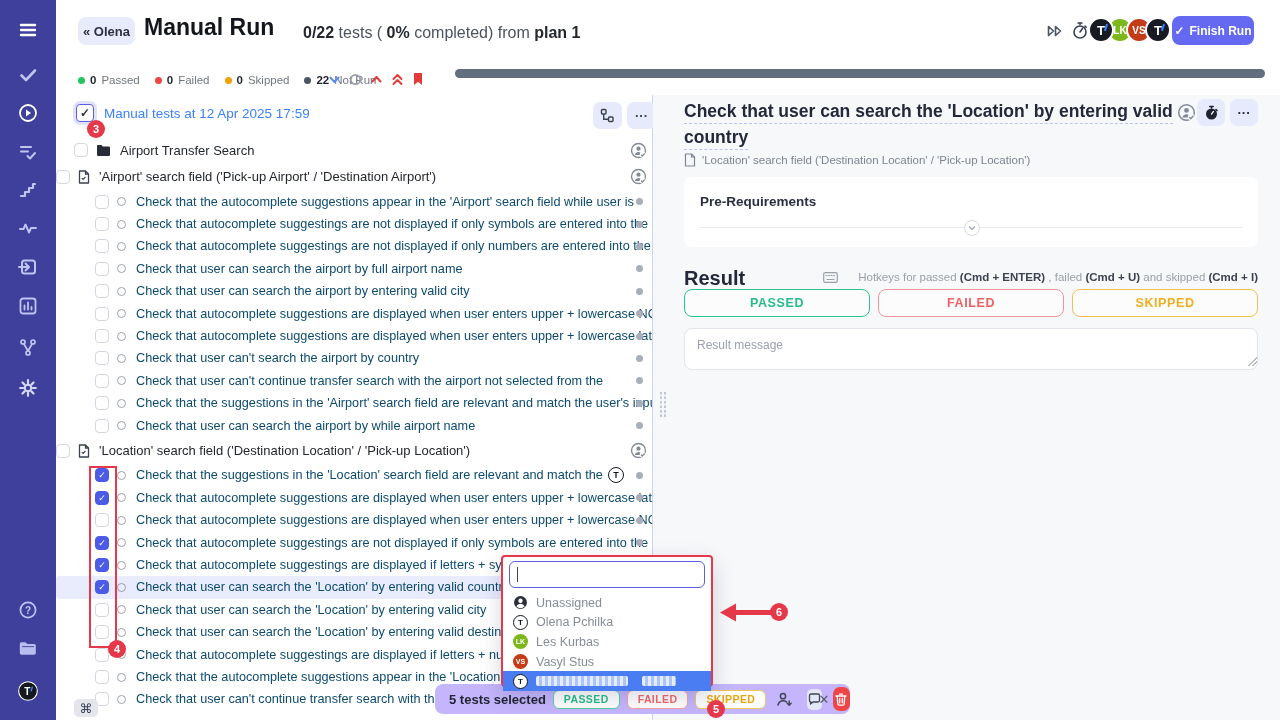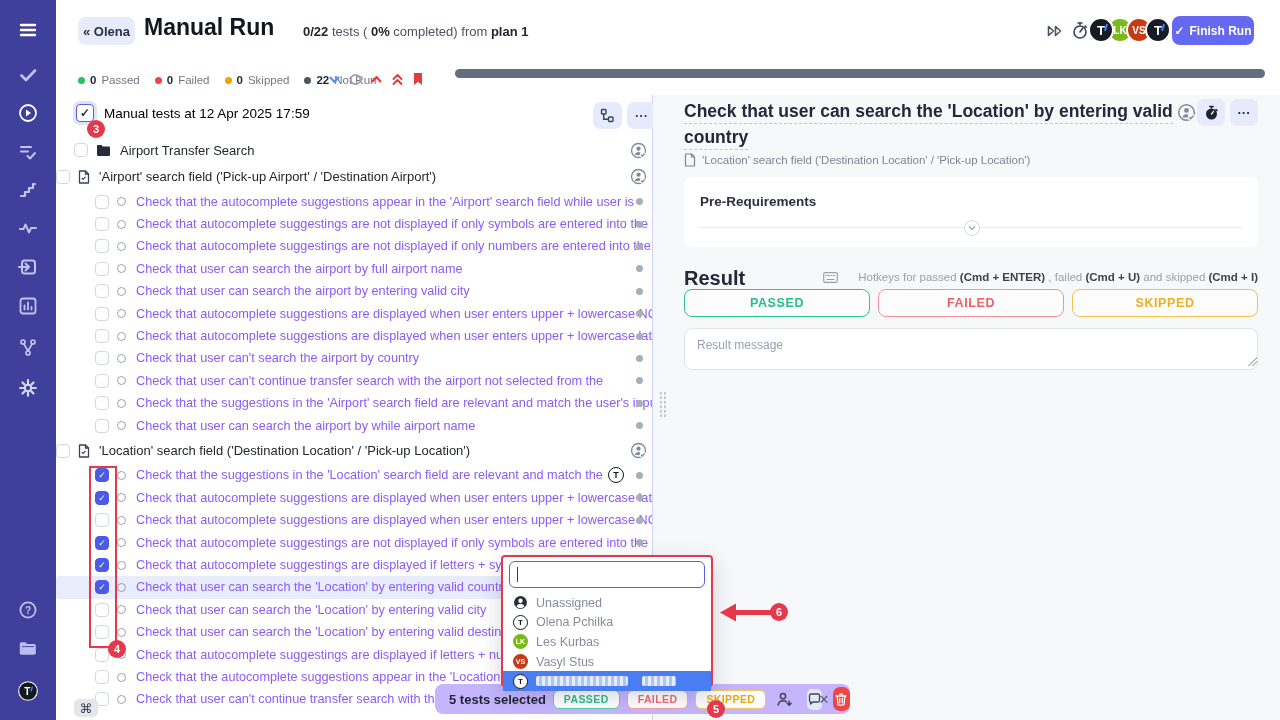--- a/index.html
+++ b/index.html
@@ -7,21 +7,21 @@
   .stage{position:relative;width:1280px;height:720px;overflow:hidden;background:#fff;}
   svg{display:block;}
   
   .sidebar{position:absolute;left:0;top:0;width:56px;height:720px;background:#3f3f9c;z-index:5;}
   .sb-ic{position:absolute;left:50%;transform:translateX(-50%);width:22px;height:22px;display:flex;align-items:center;justify-content:center;cursor:pointer;}
   .sb-ic svg{width:20px;height:20px;}
   
   .topbar{position:absolute;left:56px;top:0;right:0;height:62px;background:#fff;z-index:4;}
   .back-btn{position:absolute;left:22px;top:17px;width:57px;height:28px;background:#e8ebfc;border-radius:8px;display:flex;align-items:center;justify-content:center;font-size:13px;font-weight:bold;color:#2b3140;cursor:pointer;}
   .page-title{position:absolute;left:88px;top:14px;font-size:23px;font-weight:bold;color:#13161d;}
-  .page-sub{position:absolute;left:215px;top:24px;font-size:13px;color:#4b5260;padding-left:32px;}
+  .page-sub{position:absolute;left:215px;top:24px;font-size:16px;color:#4b5260;padding-left:32px;}
   .page-sub b{color:#23272f;}
   .ff-ic{position:absolute;left:991px;top:24px;cursor:pointer;}
   .sw-ic{position:absolute;left:1015px;top:21px;cursor:pointer;}
   .avatars{position:absolute;left:1032px;top:17px;height:28px;display:flex;}
   .av{width:26px;height:26px;border-radius:50%;border:2px solid #fff;margin-left:-7px;display:flex;align-items:center;justify-content:center;font-size:10px;font-weight:bold;color:#fff;box-sizing:border-box;cursor:pointer;}
   .av:first-child{margin-left:0;}
   .av.logo-dark{background:#181b24;color:#fff;font-size:13px;position:relative;}
   .av.logo-dark i{position:absolute;right:5px;top:5px;width:2px;height:7px;background:#3f7cff;transform:rotate(18deg);}
   .finish-btn{position:absolute;left:1116px;top:16px;width:82px;height:29px;background:#6569f2;border-radius:8px;color:#fff;font-size:12px;font-weight:bold;display:flex;align-items:center;justify-content:center;gap:5px;cursor:pointer;}
   
@@ -31,36 +31,36 @@
   .count .dot{width:7px;height:7px;border-radius:50%;}
   .count b{color:#1f242e;}
   .count span.lbl{color:#707684;}
   .prio{position:absolute;left:272px;top:10px;display:flex;gap:8px;align-items:center;}
   .prio > div{cursor:pointer;}
   .progressbar{position:absolute;left:399px;top:7px;width:810px;height:9px;background:#636e7e;border-radius:5px;}
   
   .left-panel{position:absolute;left:56px;top:95px;width:597px;bottom:0;background:#fff;border-right:1.5px solid #ccd3f7;box-sizing:border-box;z-index:2;}
   .root-row{position:absolute;left:0;top:8px;width:100%;height:29px;}
   .root-cb{position:absolute;left:20px;top:1px;width:18px;height:18px;border:1.6px solid #5a5fe0;border-radius:4px;background:#fff;box-shadow:0 0 0 3px rgba(90,95,224,0.18);display:flex;align-items:center;justify-content:center;font-size:12px;font-weight:bold;color:#2b3140;box-sizing:border-box;cursor:pointer;}
-  .root-label{position:absolute;left:48px;top:3px;font-size:13.5px;color:#000000;}
+  .root-label{position:absolute;left:48px;top:3px;font-size:13.5px;color:#3b82f6;}
   .tree-btn{position:absolute;top:-1px;width:29px;height:27px;background:#e7eafc;border-radius:7px;display:flex;align-items:center;justify-content:center;cursor:pointer;color:#3a4150;font-size:13px;font-weight:bold;}
   .tree-btn.b1{left:537px;}
   .tree-btn.b2{left:571px;}
   
   .tree-rows{position:absolute;left:0;top:42px;width:100%;}
   .trow{position:relative;display:flex;align-items:center;width:100%;box-sizing:border-box;}
   .trow.folder{height:26px;padding-left:18px;}
   .trow.suite{height:27.5px;}
   .trow.case{height:22.4px;padding-left:39px;}
   .trow.hl{background:#e8ecfd;border-radius:4px;}
   .cb{width:14px;height:14px;border:1.4px solid #d3d7e0;border-radius:4px;background:#fff;box-sizing:border-box;flex:none;display:flex;align-items:center;justify-content:center;font-size:9px;color:#fff;cursor:pointer;}
   .cb.checked{background:#4b5be6;border-color:#4b5be6;}
   .trow .ic{margin-left:8px;flex:none;cursor:pointer;}
   .trow .circle{margin-left:8px;width:9px;height:9px;border:1.6px solid #9aa1ad;border-radius:50%;box-sizing:border-box;flex:none;cursor:pointer;}
-  .trow .lab{margin-left:10px;font-size:12.7px;color:#8b5cf6;white-space:nowrap;overflow:hidden;flex:1;cursor:pointer;}
+  .trow .lab{margin-left:10px;font-size:12.7px;color:#0c4a6e;white-space:nowrap;overflow:hidden;flex:1;cursor:pointer;}
   .trow.folder .lab,.trow.suite .lab{font-size:13px;color:#23272f;margin-left:9px;}
   .trow .dot{position:absolute;right:9px;top:50%;margin-top:-3.5px;width:7px;height:7px;border-radius:50%;background:#a9afba;}
   .trow .pcheck{position:absolute;right:5px;top:50%;margin-top:-8.5px;cursor:pointer;}
   .trow .avT{position:absolute;right:28px;top:50%;margin-top:-8px;width:16px;height:16px;border-radius:50%;background:#fff;border:1.5px solid #14181f;box-sizing:border-box;display:flex;align-items:center;justify-content:center;font-size:9px;font-weight:bold;color:#14181f;}
   
   .splitter{position:absolute;left:653px;top:95px;width:19px;bottom:0;background:#f7f8fa;z-index:2;}
   .grip{position:absolute;left:6px;top:296px;width:8px;height:28px;background:radial-gradient(#c3c8d4 1px,transparent 1.2px);background-size:4px 4.5px;cursor:col-resize;}
   
   .right-panel{position:absolute;left:672px;top:95px;right:0;bottom:0;background:#f7f8fa;z-index:1;}
   .d-title{position:absolute;left:12px;top:3px;width:498px;font-size:17.5px;font-weight:bold;color:#23283a;line-height:26px;}

